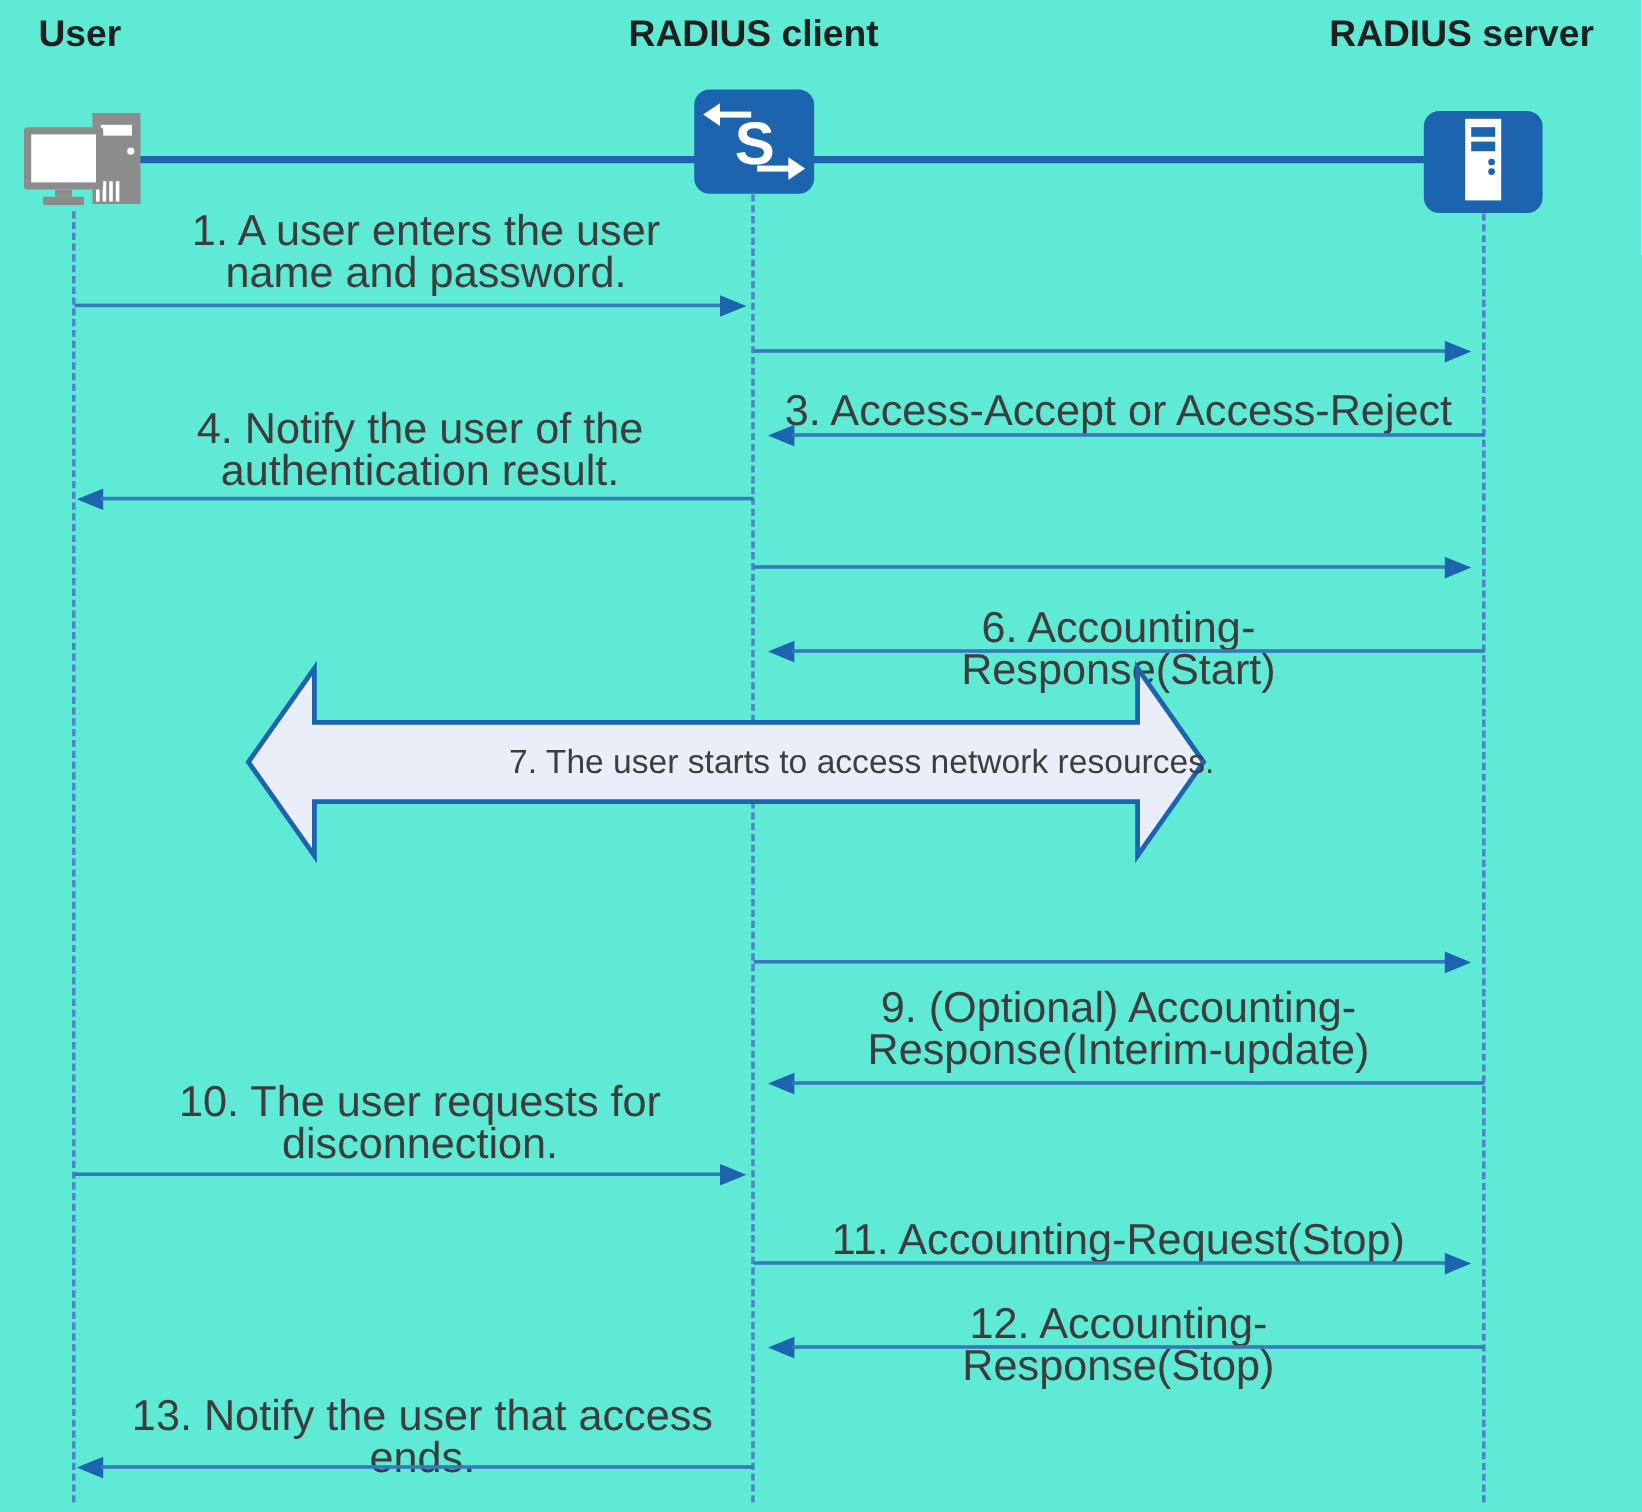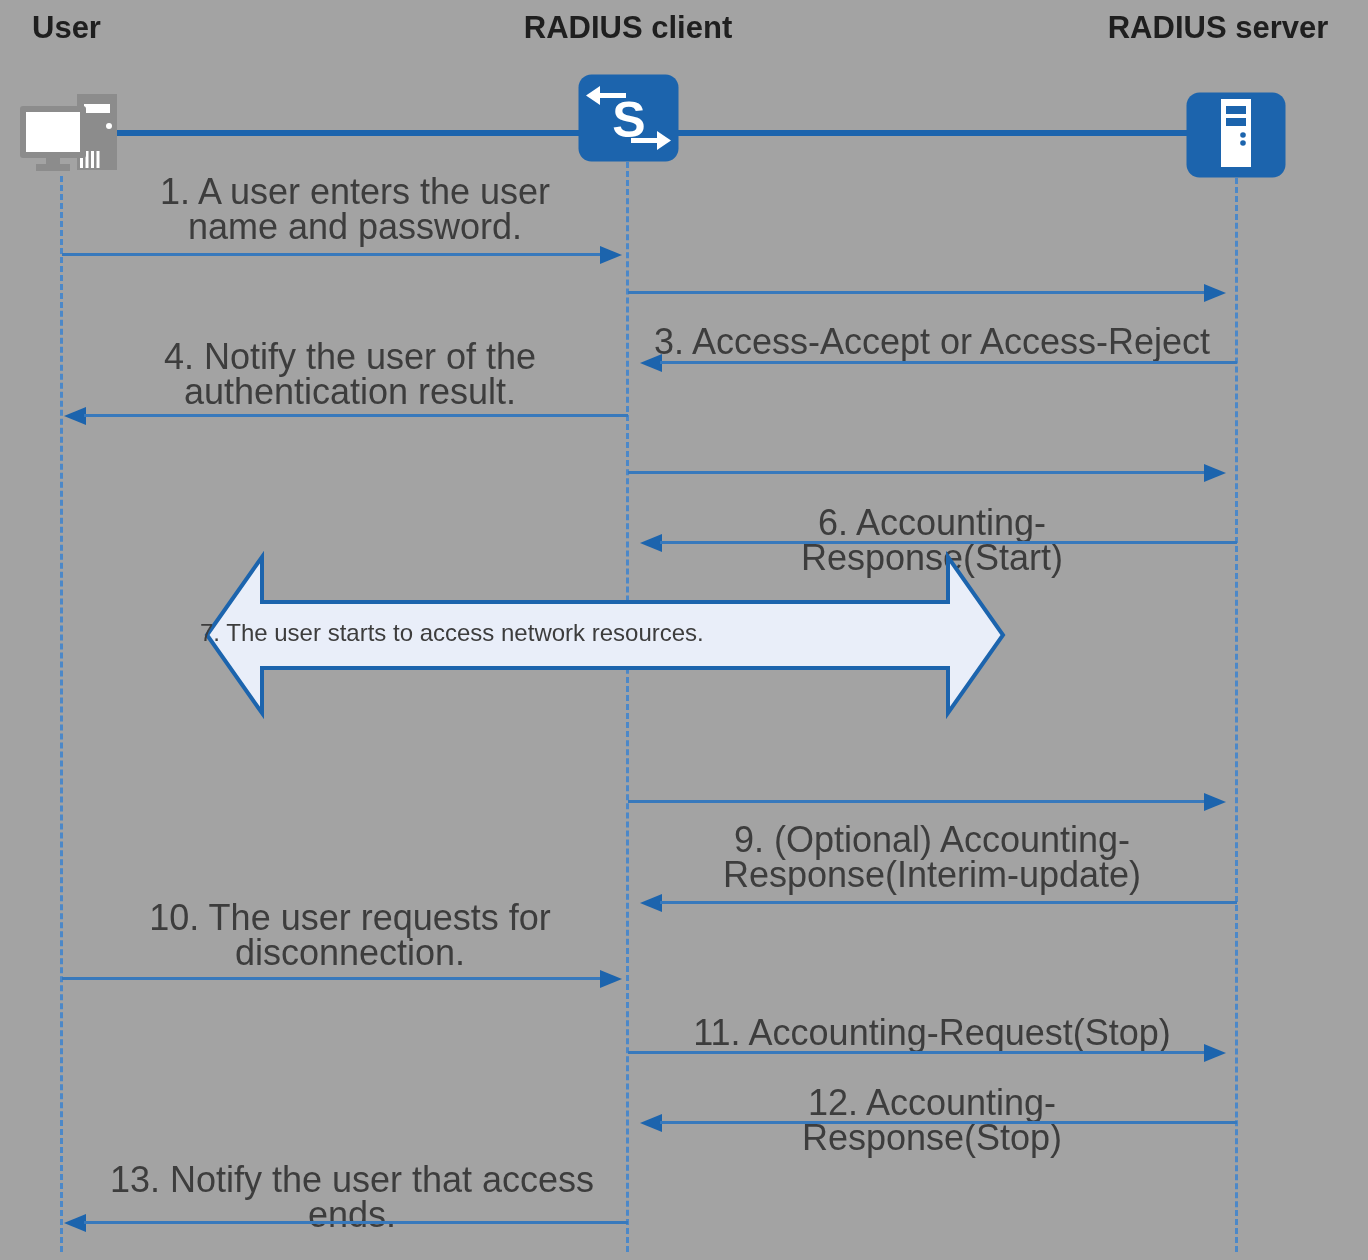--- a/index.html
+++ b/index.html
@@ -1,20 +1,20 @@
 <!DOCTYPE html>
 <html><head>
 <meta charset="utf-8">
 <style>
   html, body { margin: 0; padding: 0; background: #ffffff; }
   .stage {
     position: relative;
     width: 1368px;
     height: 1260px;
-    background: #a3a3a3;
+    background: #5eead4;
     font-family: "Liberation Sans", sans-serif;
     overflow: hidden;
   }
   .abs { position: absolute; }
   .actor-title {
     position: absolute;
     font-size: 31px;
     font-weight: bold;
     color: #1f1f1f;
     letter-spacing: 0px;
@@ -59,22 +59,22 @@
     position: absolute;
     width: 0; height: 0;
     border-top: 9px solid transparent;
     border-bottom: 9px solid transparent;
     border-right: 22px solid #1c64ad;
     z-index: 3;
   }
   .block-arrow-label {
     position: absolute;
     color: #3d3d3d;
-    font-size: 24px;
-    text-align: left;
+    font-size: 28px;
+    text-align: right;
     z-index: 4;
   }
 </style>
 </head>
 <body>
 
 <div class="stage">
 
   <div class="actor-title" style="left:32px; top:10px;">User</div>
   <div class="actor-title centered" style="left:478px; top:10px; width:300px;">RADIUS client</div>

